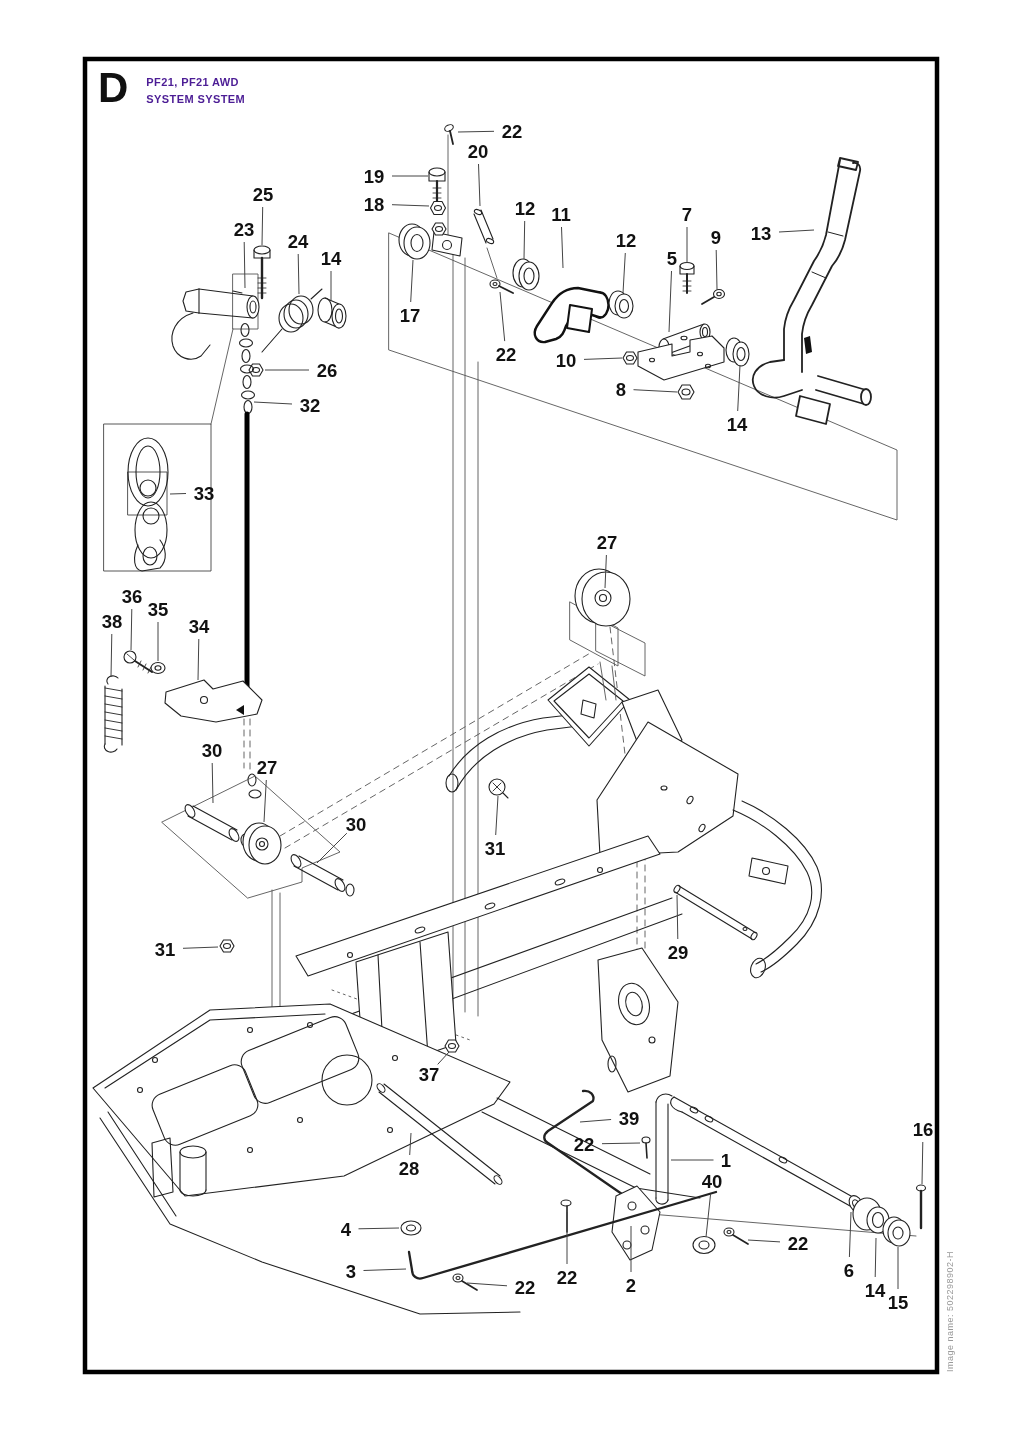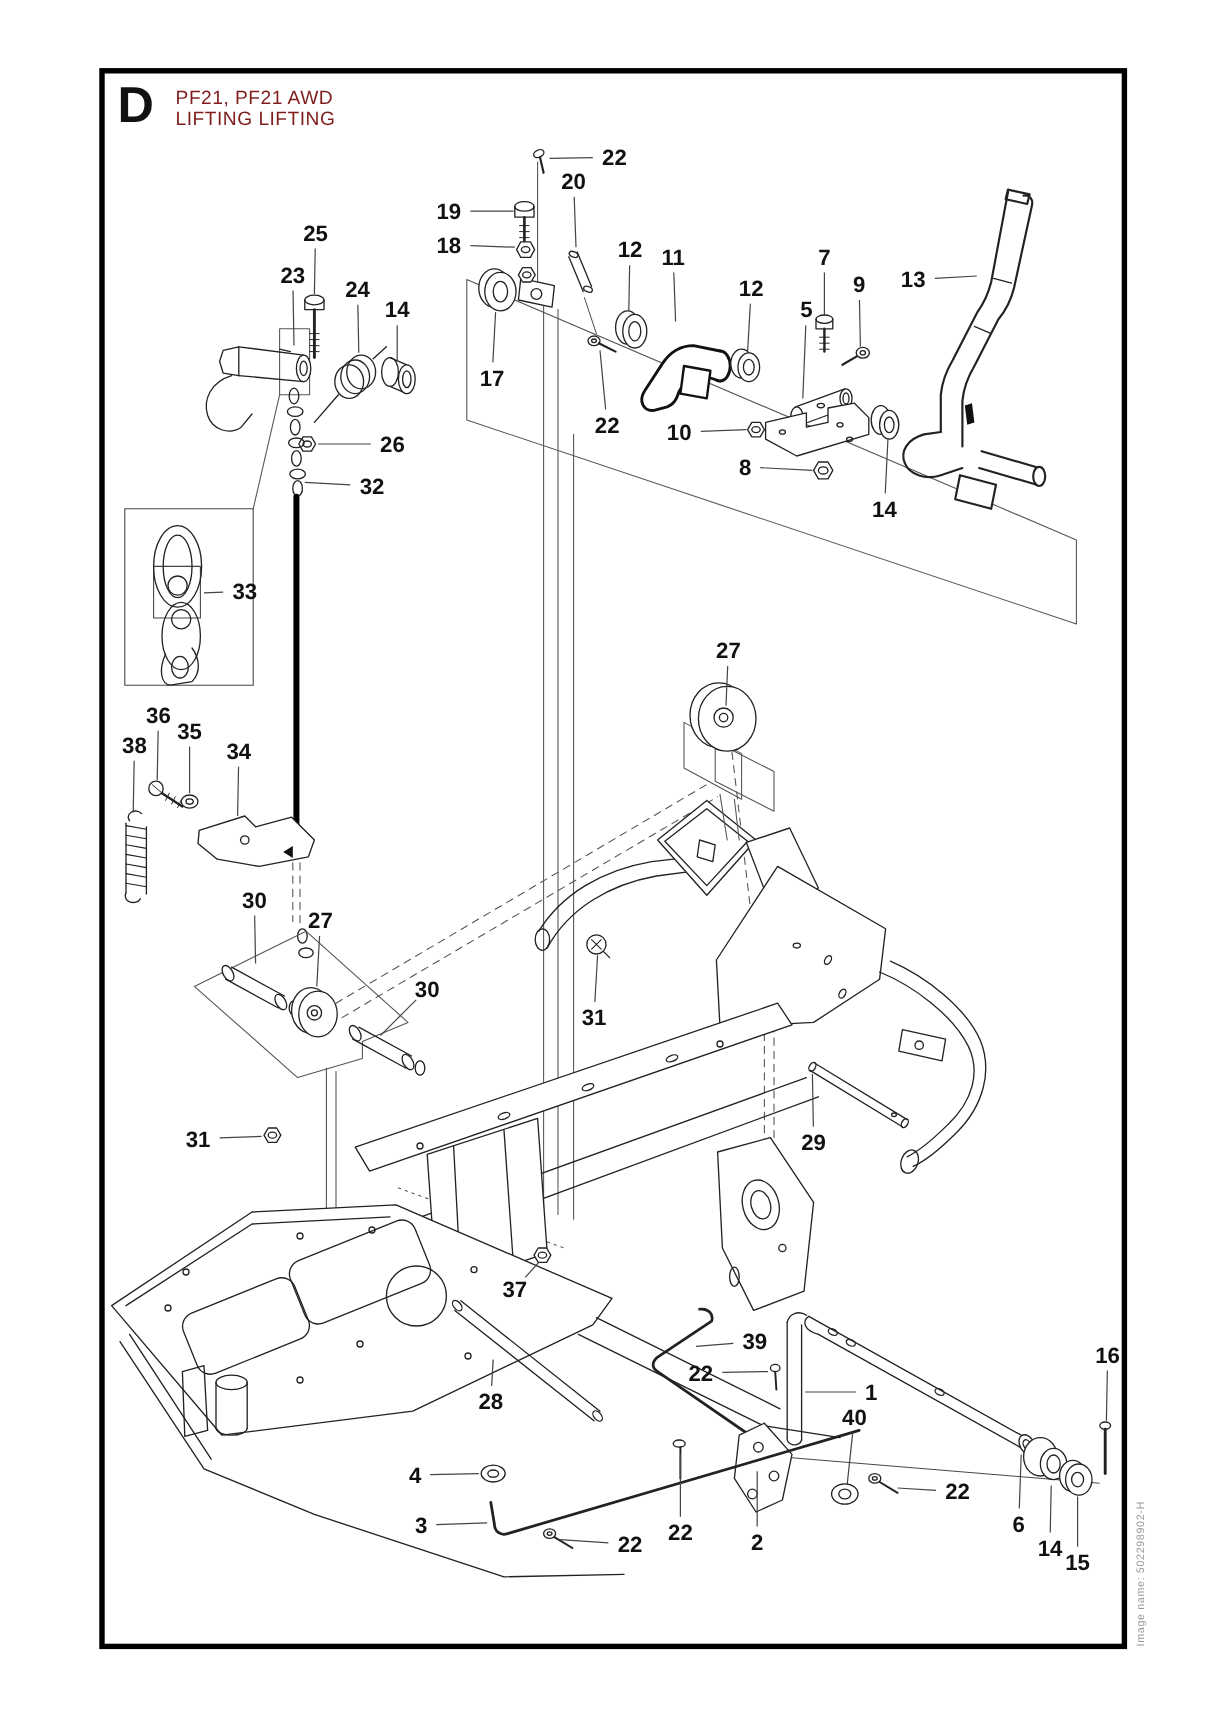--- a/index.html
+++ b/index.html
@@ -2,21 +2,21 @@
 <html><head>
 <meta charset="utf-8">
 <style>
   html,body{margin:0;padding:0;background:#fff;}
   .page{position:relative;width:1024px;height:1435px;background:#fff;
         font-family:"Liberation Sans",sans-serif;overflow:hidden;}
   .art{position:absolute;left:0;top:0;}
   .titleblock{position:absolute;left:98px;top:68px;display:flex;gap:18px;color:#111;}
   .section-letter{font-size:42px;font-weight:bold;line-height:40px;}
   .title-lines{padding-top:6px;}
-  .title-lines div{font-size:16px;font-weight:normal;letter-spacing:.4px;line-height:17px;color:#7f1d1d;}
+  .title-lines div{font-size:11px;font-weight:bold;letter-spacing:.4px;line-height:17px;color:#4c1d95;}
   .callout{font-family:"Liberation Sans",sans-serif;font-weight:bold;font-size:18.5px;
            fill:#111;text-anchor:middle;}
   .leader{stroke:#444;stroke-width:1;}
   .imgname{font-size:9px;fill:#999;letter-spacing:.5px;}
 </style>
 </head>
 <body>
 
 <div class="page">
 
@@ -483,17 +483,17 @@
         <text x="875" y="1290" dy="6.5" class="callout">14</text>
         <line x1="898.0" y1="1289.0" x2="898" y2="1247" class="leader"></line>
         <text x="898" y="1302" dy="6.5" class="callout">15</text>
       </g>
   </svg>
 
   <div class="titleblock">
     <div class="section-letter">D</div>
     <div class="title-lines">
       <div>PF21, PF21 AWD</div>
-      <div>LIFTING LIFTING</div>
+      <div>SYSTEM SYSTEM</div>
     </div>
   </div>
 
 </div>
 
 </body></html>

